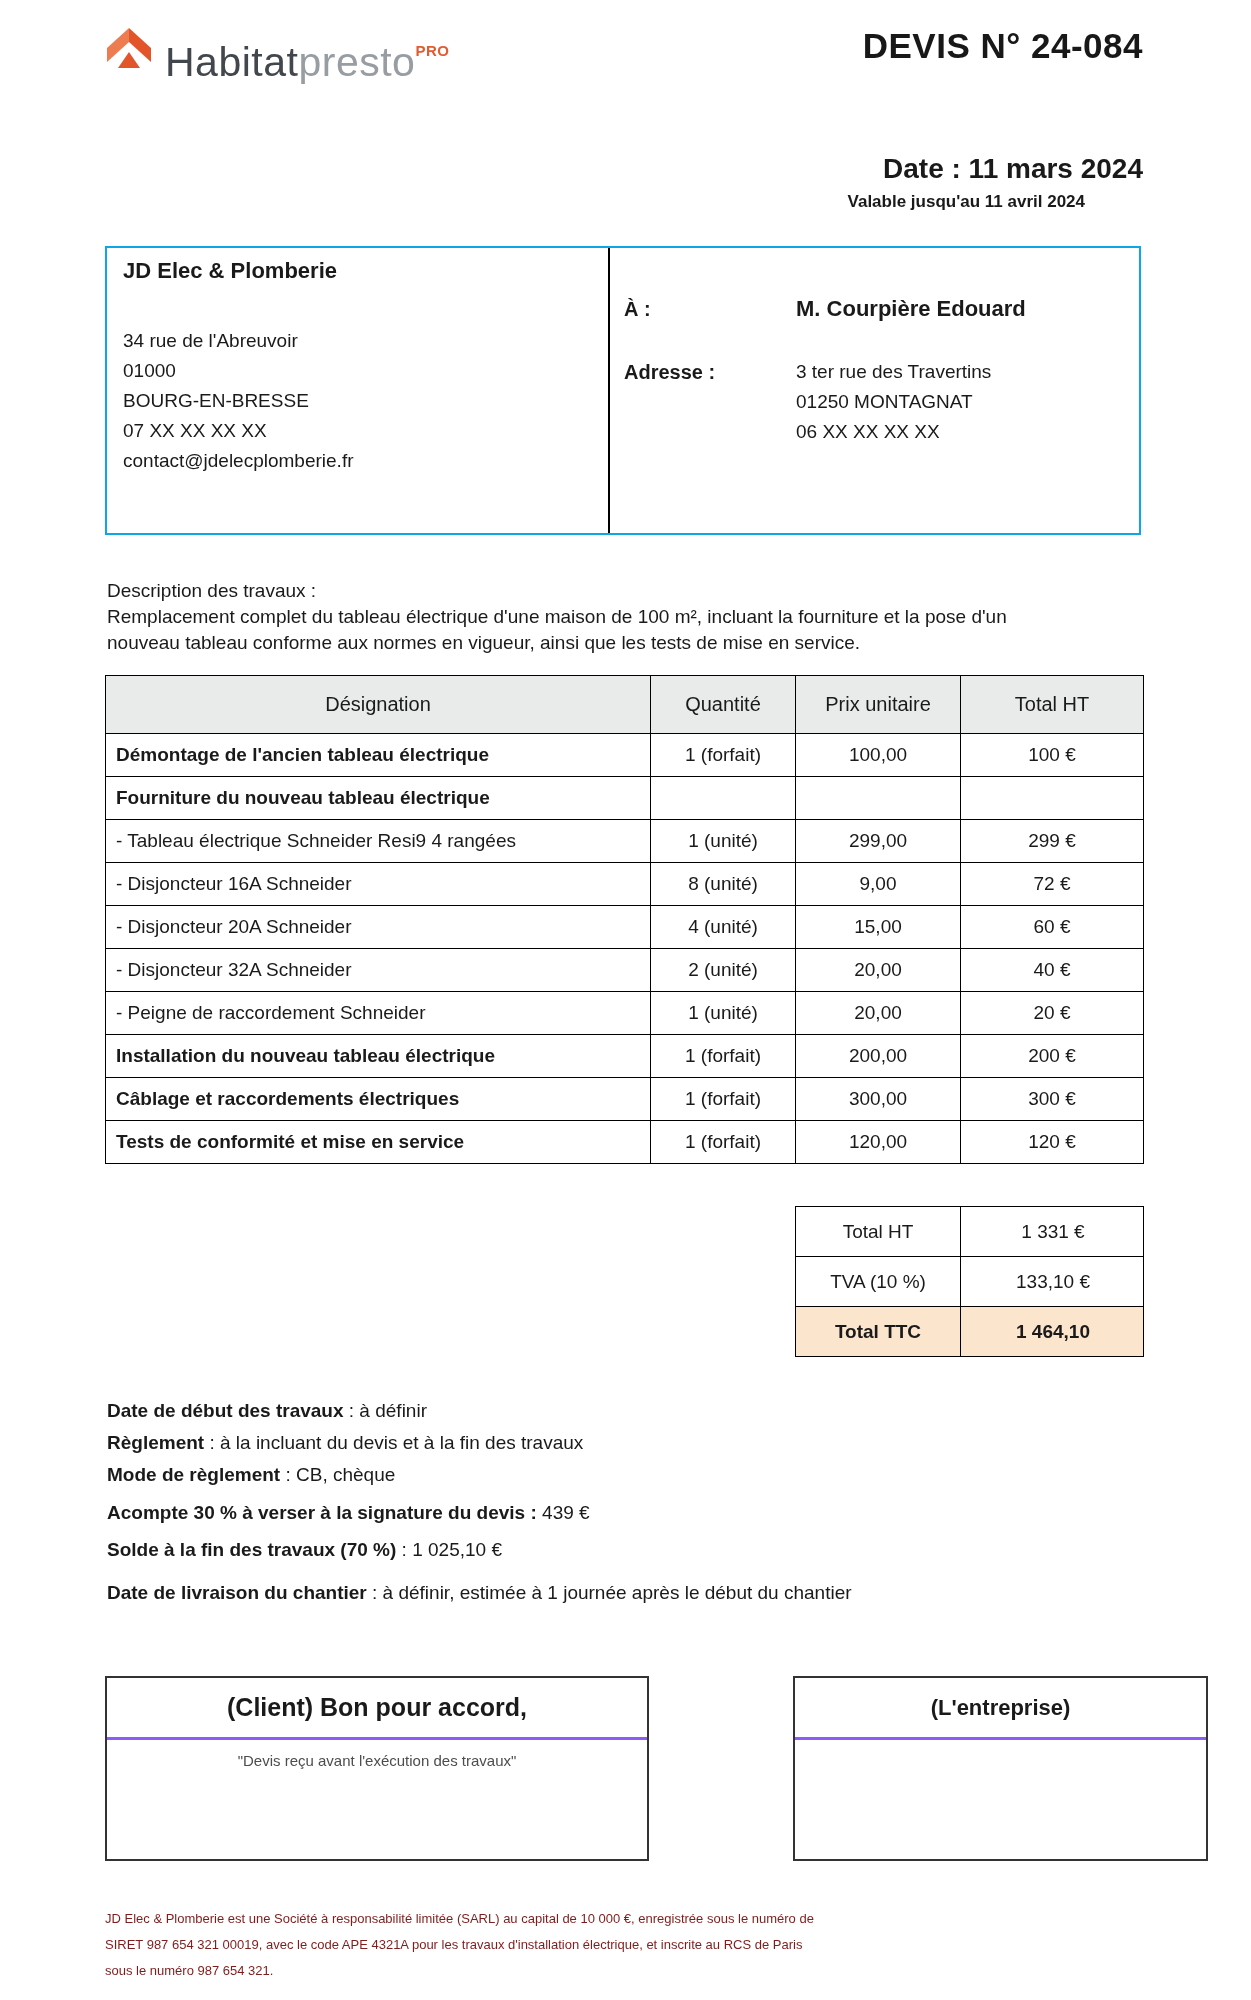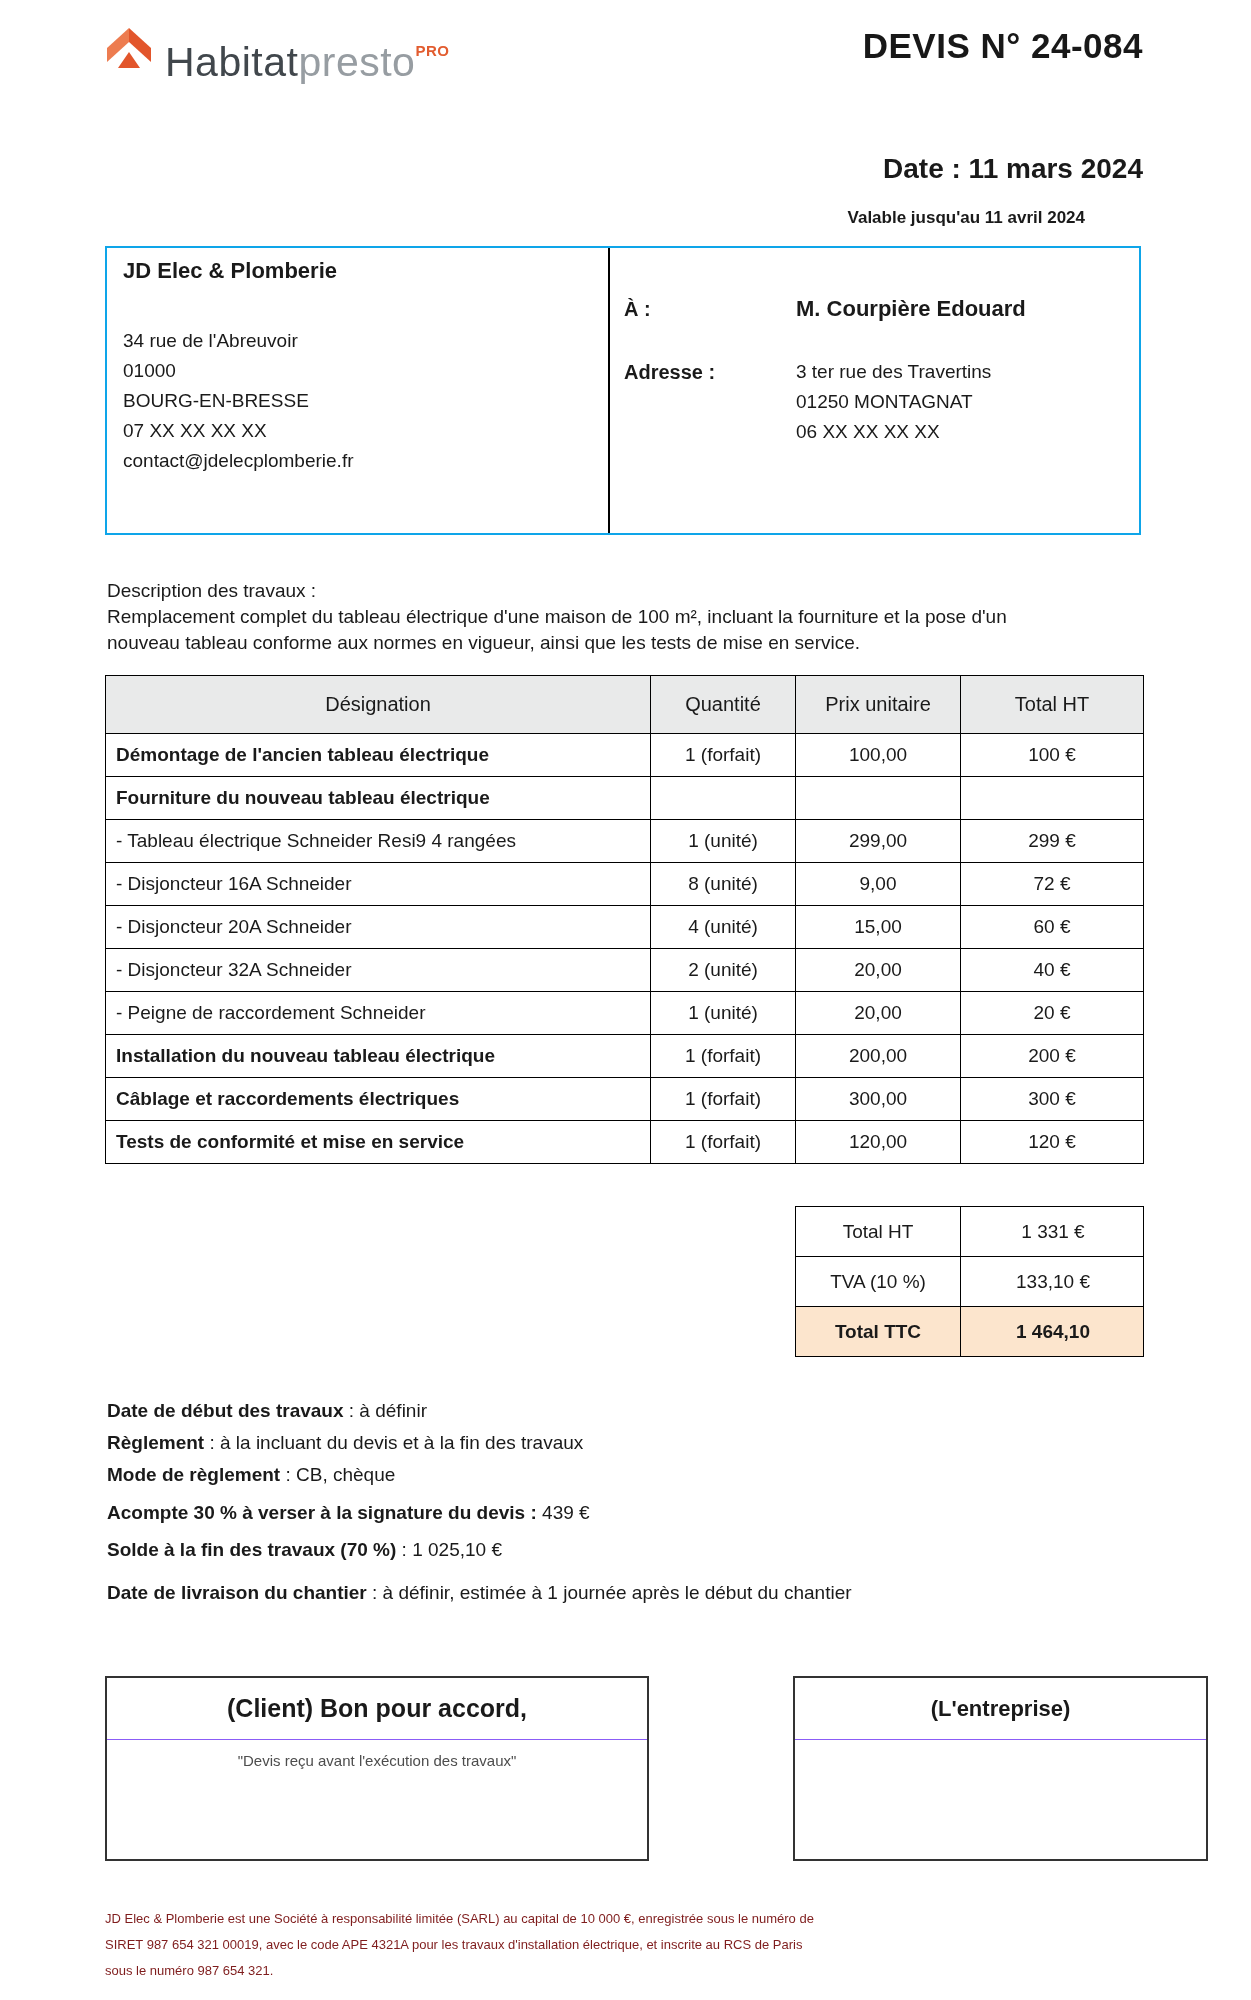--- a/index.html
+++ b/index.html
@@ -18,21 +18,21 @@
   .logo { position: absolute; left: 103px; top: 22px; display: flex; align-items: flex-start; }
   .logo-icon { width: 52px; height: 58px; margin-right: 10px; margin-top: 2px; }
   .wordmark { font-size: 41px; letter-spacing: 0.5px; line-height: 58px; }
   .wm-dark { color: #41474c; }
   .wm-light { color: #979da2; }
   .wm-pro { color: #e25c2f; font-size: 15px; font-weight: bold; vertical-align: 20px; letter-spacing: 0.5px; }
 
   
   .devis-title { position: absolute; top: 26px; right: 108px; font-size: 35px; font-weight: bold; letter-spacing: 0.5px; color: #181818; }
   .date-line   { position: absolute; top: 153px; right: 108px; font-size: 28px; font-weight: bold; }
-  .validity    { position: absolute; top: 208px; right: 166px; font-size: 17px; font-weight: bold; }
+  .validity    { position: absolute; top: 192px; right: 166px; font-size: 17px; font-weight: bold; }
 
   
   .info-box {
     position: absolute; left: 105px; top: 246px; width: 1036px; height: 289px;
     border: 2px solid #0ea5e9; display: flex;
   }
   .info-left { width: 503px; border-right: 2px solid #000; padding: 10px 16px; }
   .company-name { font-size: 22px; font-weight: bold; margin-bottom: 42px; }
   .addr-line { font-size: 19px; line-height: 30px; }
   .info-right { flex: 1; padding: 46px 16px 10px 14px; }
@@ -73,21 +73,21 @@
   .terms { position: absolute; left: 107px; top: 1398px; width: 1060px; font-size: 19px; }
   .term-line { line-height: 26px; }
   .t0 { margin-bottom: 6px; } .t1 { margin-bottom: 6px; } .t2 { margin-bottom: 12px; }
   .t3 { margin-bottom: 11px; } .t4 { margin-bottom: 17px; }
 
   
   .sig-box { position: absolute; top: 1676px; height: 185px; border: 2px solid #333; background: #fff; }
   .sig-client { left: 105px; width: 544px; }
   .sig-company { left: 793px; width: 415px; }
   .sig-head {
-    height: 62px; border-bottom: 1px solid #8b5cf6;
+    height: 62px; border-bottom: 3px solid #8b5cf6;
     display: flex; align-items: center; justify-content: center;
     font-weight: bold;
   }
   .sig-client .sig-head { font-size: 25px; }
   .sig-company .sig-head { font-size: 22px; }
   .sig-note { margin-top: 12px; text-align: center; font-size: 15px; color: #4d4d4d; }
 
   
   .footer { position: absolute; left: 105px; top: 1906px; width: 1040px; text-align: left; font-size: 13px; line-height: 26px; color: #7f1d1d; }
 </style>

